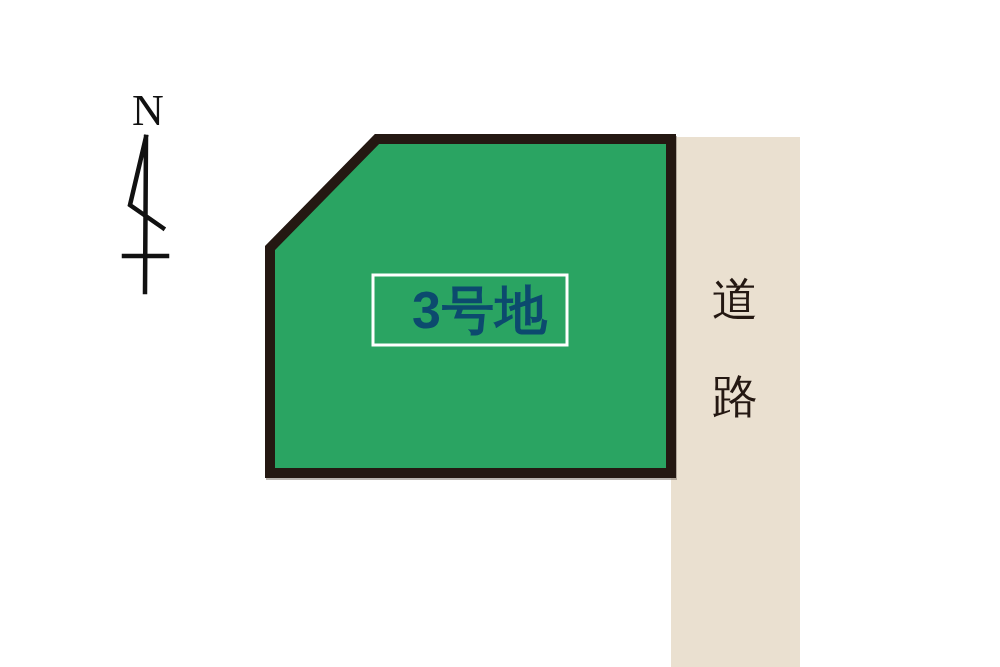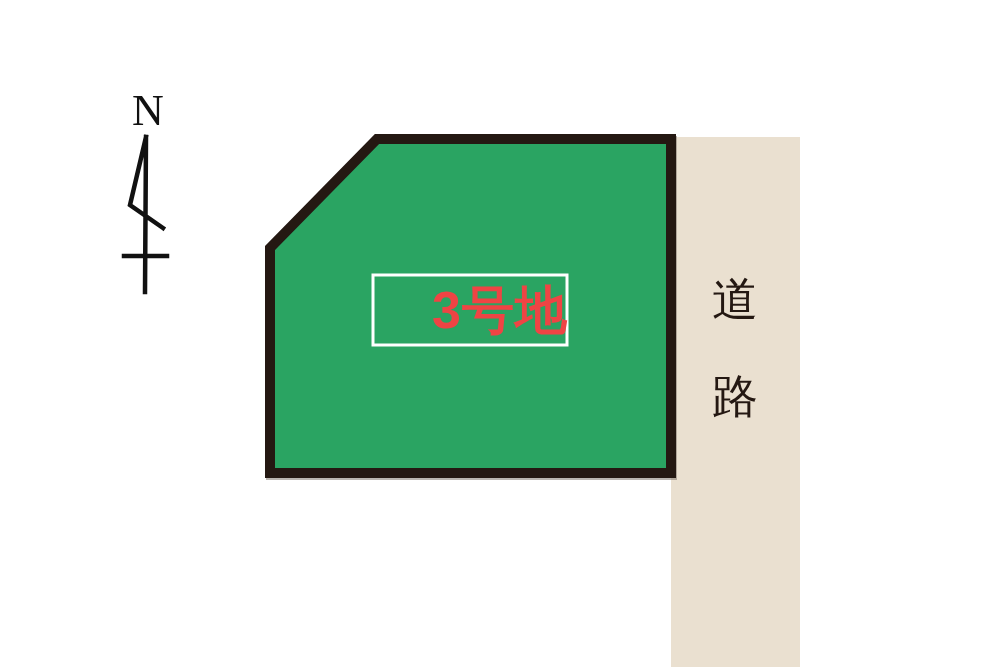--- a/index.html
+++ b/index.html
@@ -32,30 +32,30 @@
     justify-content: center;
     font-family: "Liberation Serif", serif;
     font-size: 44px;
     font-weight: 400;
     color: #111111;
     line-height: 1;
   }
   
   .lot-label {
     position: absolute;
-    left: 393px;
+    left: 373px;
     top: 275px;
     width: 214px;
     height: 70px;
     display: flex;
     align-items: center;
     justify-content: center;
     font-size: 52px;
     font-weight: 700;
-    color: #ef4444;
+    color: #0c4a6e;
     line-height: 1;
     letter-spacing: 1px;
   }
   
   .road-label {
     position: absolute;
     left: 705px;
     top: 276px;
     width: 60px;
     display: flex;

